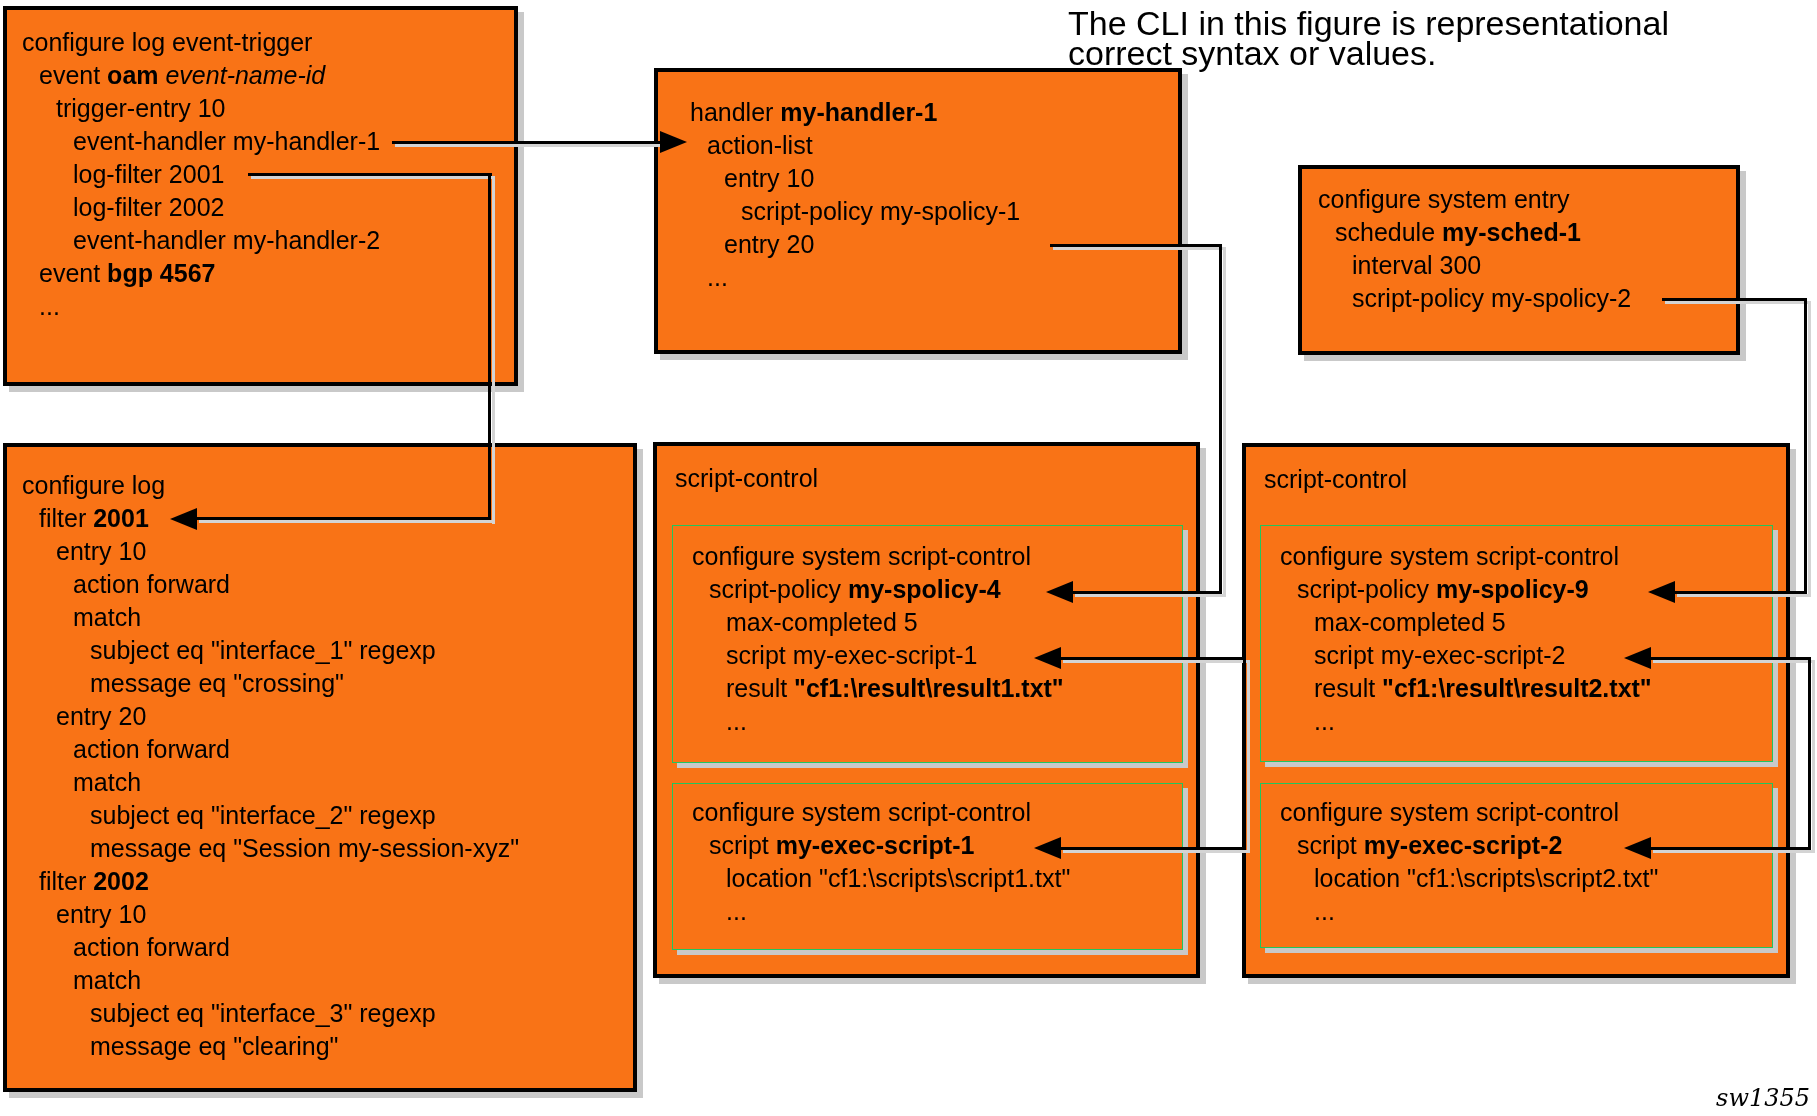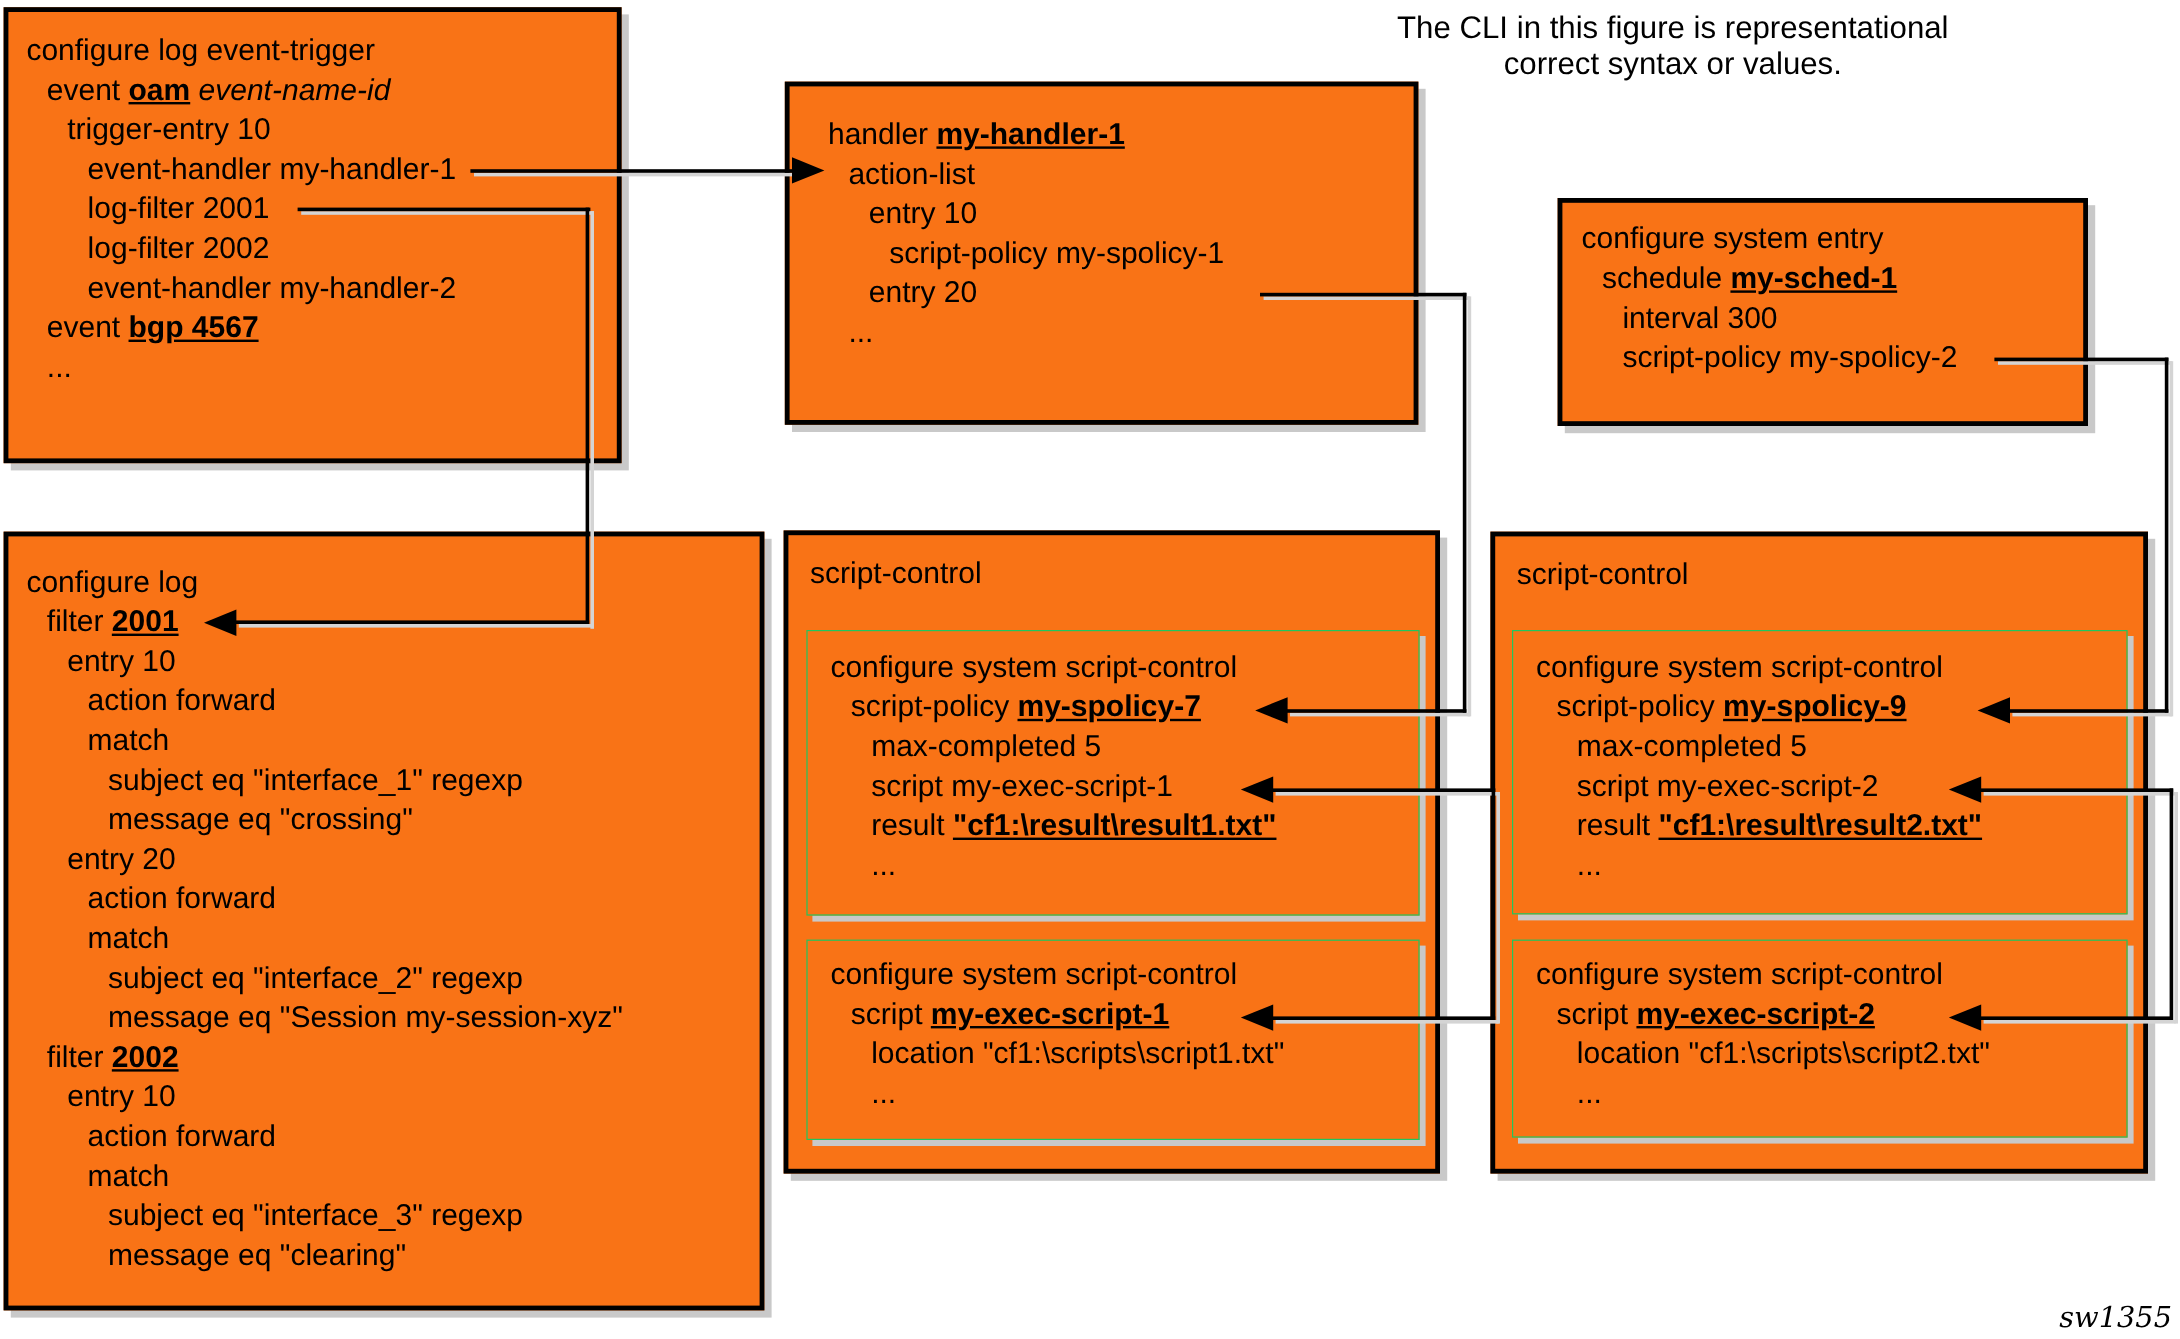--- a/index.html
+++ b/index.html
@@ -12,25 +12,25 @@
   .box {
     position:absolute; box-sizing:border-box; background:#f97316;
     border:4px solid #000;
     box-shadow:6px 6px 0 #c9c9c9;
   }
   .inner-box {
     border:1px solid #22c55e;
     box-shadow:5px 5px 0 #c9c9c9;
   }
   .cli { font-size:25px; line-height:33px; white-space:nowrap; }
-  .cli-line span.b { font-weight:bold;text-decoration:underline; }
+  .cli-line span.b { font-weight:bold; }
   .box-label { font-size:25px; line-height:33px; white-space:nowrap; }
   .note {
-    position:absolute; left:1024px; top:8px; width:740px;
-    font-size:26px; line-height:30px;text-align:center;
+    position:absolute; left:1068px; top:8px; width:740px;
+    font-size:34px; line-height:30px;
   }
   .watermark {
     position:absolute; left:1690px; top:1084px; width:120px;
     font-family:"DejaVu Serif", serif; font-style:italic;
     font-size:24px; text-align:right;
   }
   .seg { position:absolute; background:#000; z-index:5; }
   .seg-h { height:3px; box-shadow:3px 3px 0 #d4d4d4; }
   .seg-v { width:3px; box-shadow:4px 3px 0 #d4d4d4; }
   .ah { position:absolute; width:0; height:0; z-index:6; }
@@ -103,21 +103,21 @@
         <div class="cli-line" style="padding-left: 68px;"><span>message eq "clearing"</span></div>
       </div>
   </div>
 
   <div class="box" style="left:653px;top:442px;width:547px;height:536px;padding:16px 6px 0 18px;">
     <div class="box-label">script-control</div>
   </div>
   <div class="box inner-box" style="left:672px;top:525px;width:511px;height:238px;padding:14px 6px 0 19px;">
     <div class="cli">
         <div class="cli-line" style="padding-left: 0px;"><span>configure system script-control</span></div>
-        <div class="cli-line" style="padding-left: 17px;"><span>script-policy </span><span class="b">my-spolicy-7</span></div>
+        <div class="cli-line" style="padding-left: 17px;"><span>script-policy </span><span class="b">my-spolicy-4</span></div>
         <div class="cli-line" style="padding-left: 34px;"><span>max-completed 5</span></div>
         <div class="cli-line" style="padding-left: 34px;"><span>script my-exec-script-1</span></div>
         <div class="cli-line" style="padding-left: 34px;"><span>result </span><span class="b">"cf1:\result\result1.txt"</span></div>
         <div class="cli-line" style="padding-left: 34px;"><span>...</span></div>
       </div>
   </div>
   <div class="box inner-box" style="left:672px;top:783px;width:511px;height:167px;padding:12px 6px 0 19px;">
     <div class="cli">
         <div class="cli-line" style="padding-left: 0px;"><span>configure system script-control</span></div>
         <div class="cli-line" style="padding-left: 17px;"><span>script </span><span class="b">my-exec-script-1</span></div>

